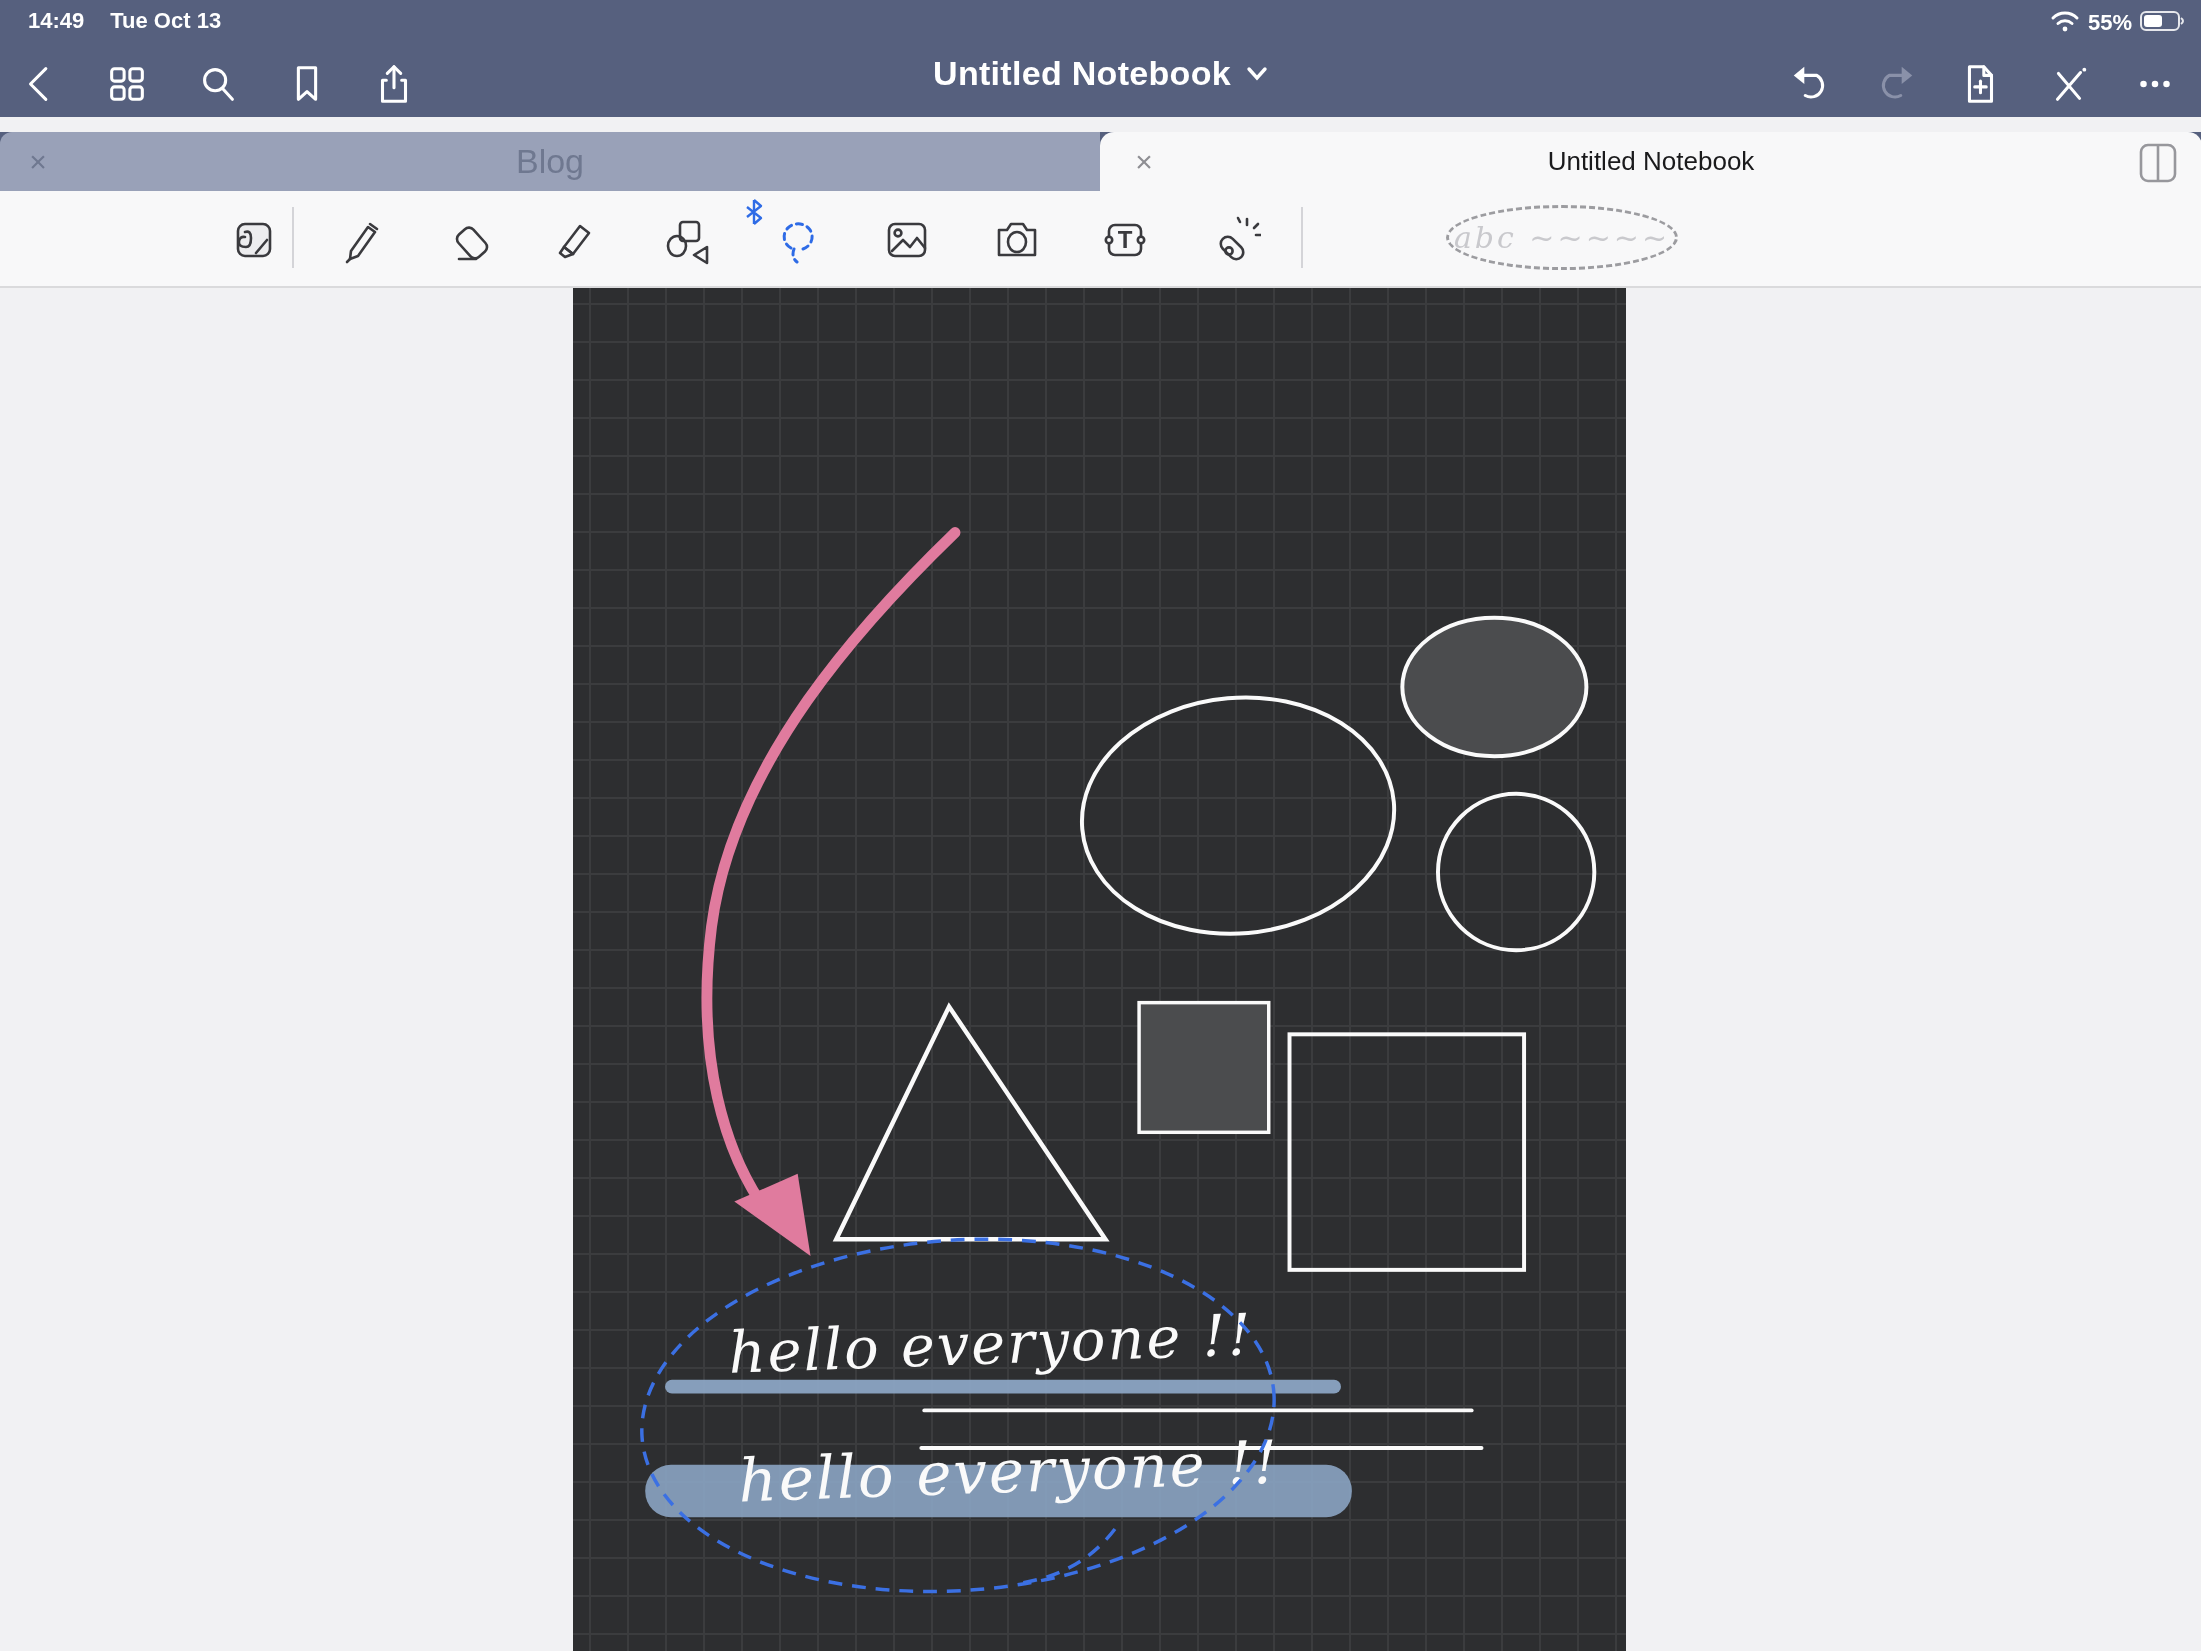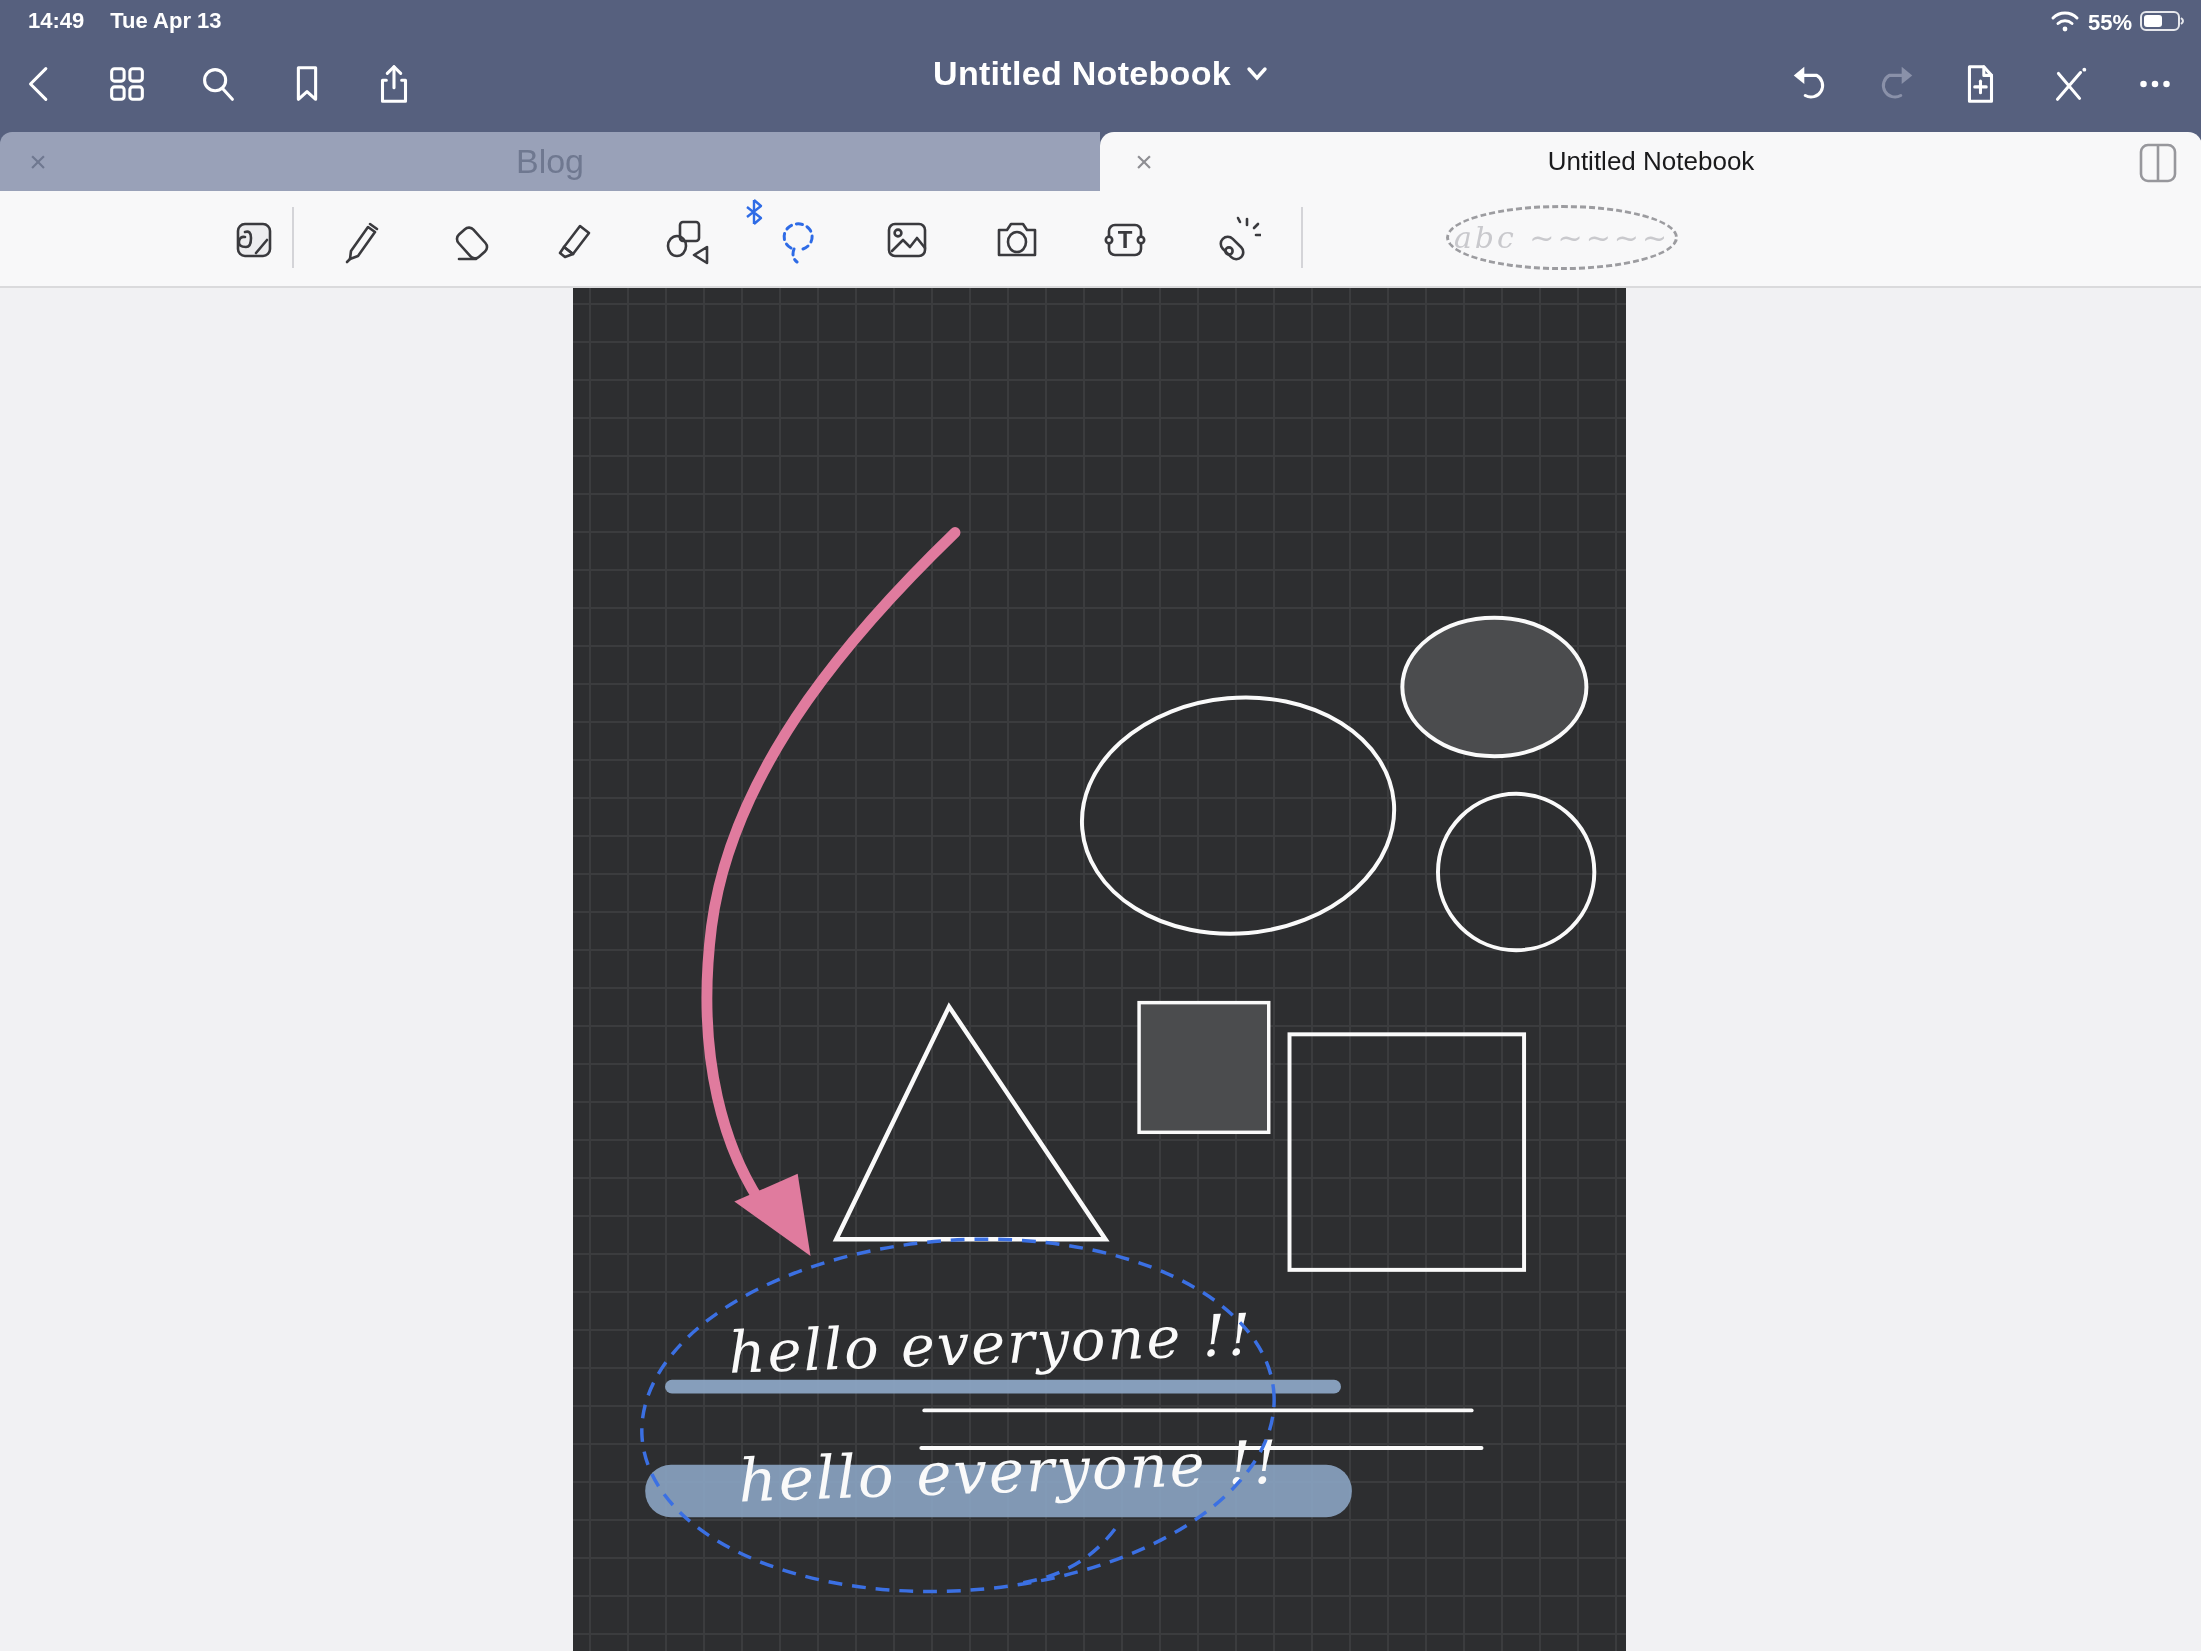--- a/index.html
+++ b/index.html
@@ -1,21 +1,21 @@
 <!DOCTYPE html>
 <html><head>
 <meta charset="utf-8">
 <style>
   * { margin:0; padding:0; box-sizing:border-box; }
   html,body { width:2202px; height:1651px; overflow:hidden; background:#F1F1F3;
               font-family:"Liberation Sans", sans-serif; }
   .abs { position:absolute; }
 
   
-  #navbar { left:0; top:0; width:2202px; height:132px; background:#56607E; }
+  #navbar { left:0; top:0; width:2202px; height:117px; background:#56607E; }
   .status-text { color:#FFFFFF; font-size:22px; font-weight:700; }
   #status-left { left:28px; top:8px; display:flex; gap:26px; }
   #status-right { right:16px; top:9px; display:flex; align-items:center; gap:8px; }
   .nav-btn { width:55px; height:55px; display:flex; align-items:center; justify-content:center; }
   .nav-btn svg { stroke:#FFFFFF; fill:none; stroke-width:3.2; stroke-linecap:round; stroke-linejoin:round; }
   #nav-title-wrap { left:0; top:54px; width:2202px; display:flex; justify-content:center; align-items:center; gap:14px; }
   #nav-title { color:#FFFFFF; font-size:34px; font-weight:700; letter-spacing:0.3px; }
 
   
   #tabbar { left:0; top:132px; width:2202px; height:59px; background:#56607E; }
@@ -56,21 +56,21 @@
   #drawing { position:absolute; left:0; top:0; width:1053px; height:1363px; }
   .hand { font-family:"DejaVu Serif", serif; font-style:italic; fill:#FAFAFA; letter-spacing:2px; }
 </style>
 </head>
 <body>
 
 <div id="navbar" class="abs">
 
   <div id="status-left" class="abs">
     <span class="status-text">14:49</span>
-    <span class="status-text" style="font-weight:600;">Tue Apr 13</span>
+    <span class="status-text" style="font-weight:600;">Tue Oct 13</span>
   </div>
 
   <div id="status-right" class="abs">
     <span>
       <svg width="30" height="24" viewBox="0 0 30 24" fill="none" stroke="#FFFFFF" stroke-width="3" stroke-linecap="round">
         <path d="M3 9 A17 17 0 0 1 27 9"></path>
           <path d="M8 14.5 A10.5 10.5 0 0 1 22 14.5"></path>
         <circle cx="15" cy="20" r="2.4" fill="#FFFFFF" stroke="none"></circle>
       </svg>
     </span>

